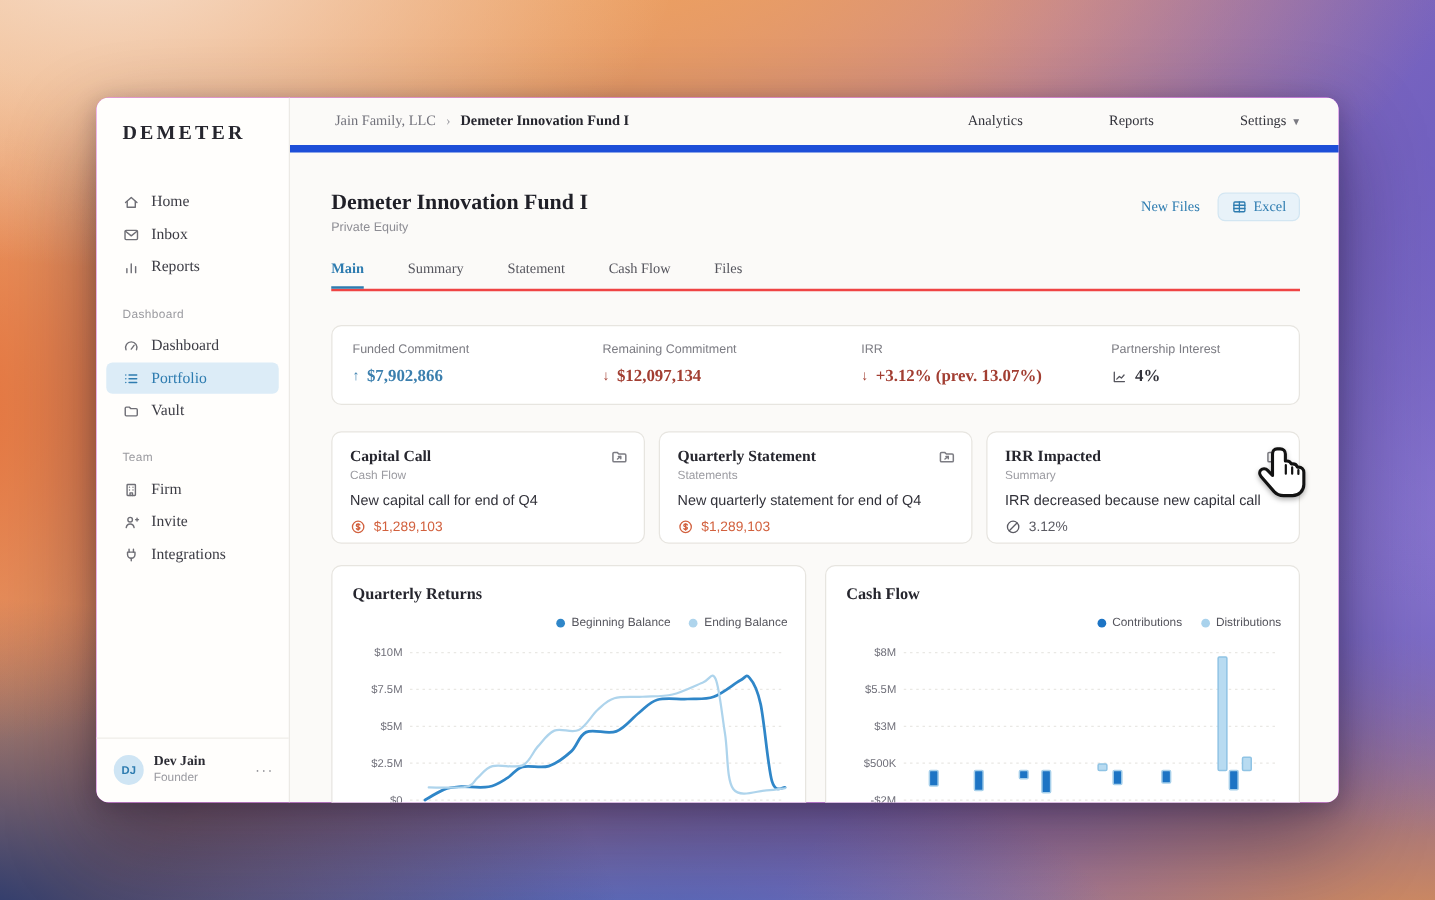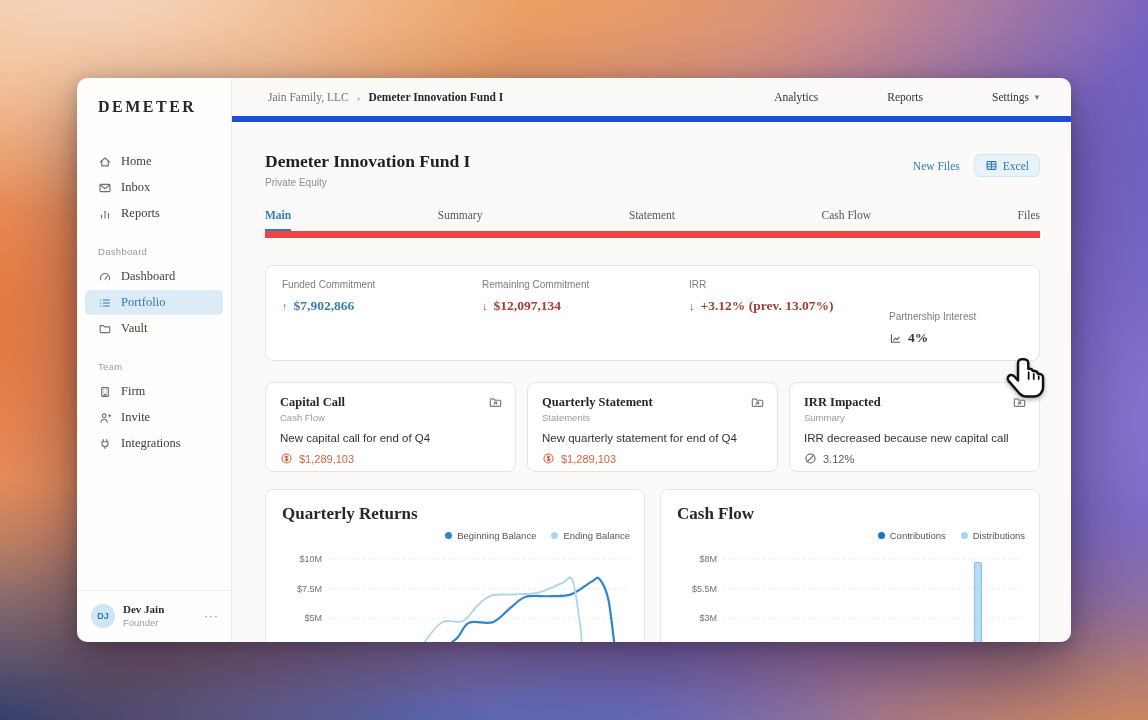--- a/index.html
+++ b/index.html
@@ -52,42 +52,42 @@
   .top-nav .nav-link { cursor:pointer; display:flex; align-items:center; gap:4px;margin-left:43px; }
   .chev { font-size:8px; color:#7a7a82; }
   .content { padding:0 31px 0 33px; flex:1; }
   .title-row { margin-top:29px; display:flex; align-items:flex-start; }
   .page-title { font-family:"Liberation Serif", serif; font-size:17.5px; font-weight:bold; color:#1f1f27; }
   .page-subtitle { font-size:10px; color:#8d8d94; margin-top:5px; }
   .title-actions { margin-left:auto; display:flex; align-items:center; gap:14px; margin-top:3px; }
   .link-btn { font-family:"Liberation Serif", serif; font-size:11.5px; color:#2e7cb0; cursor:pointer; }
   .pill-btn { display:flex; align-items:center; gap:5px; background:#e8f2f9; border:1px solid #d3e6f2; border-radius:6px;
     padding:4px 10px; font-family:"Liberation Serif", serif; font-size:11.5px; color:#2e7cb0; cursor:pointer; }
-  .tabs { margin-top:21px; display:flex; gap:35px; border-bottom:7px solid #ef4444;justify-content:space-between; }
+  .tabs { margin-top:21px; display:flex; gap:35px; border-bottom:2px solid #ef4444; }
   .tab { font-family:"Liberation Serif", serif; font-size:11.5px; color:#55555d; padding-bottom:8px; cursor:pointer; border-bottom:2px solid transparent; }
   .tab.active { color:#2e7cb0; font-weight:bold; border-bottom-color:#2e7cb0; }
   
   .stats-card { margin-top:27px; background:#fff; border:1px solid #e7e5e0; border-radius:8px; display:flex; padding:13px 16px 14px; }
   .stat { }
-  .stat:nth-child(1){ width:200px; } .stat:nth-child(2){ width:187px; } .stat:nth-child(3){ width:200px;margin-left:20px; } .stat:nth-child(4){ flex:1;margin-top:32px; }
+  .stat:nth-child(1){ width:200px; } .stat:nth-child(2){ width:187px; } .stat:nth-child(3){ width:200px;margin-left:20px; } .stat:nth-child(4){ flex:1; }
   .stat-label { font-size:10px; color:#7c7c83; }
   .stat-value { margin-top:8px; display:flex; align-items:center; gap:6px; font-family:"Liberation Serif", serif; font-size:13.5px; font-weight:bold; }
   .stat-arrow { font-size:11px; font-weight:normal; }
   
   .cards-row { margin-top:21px; display:grid; grid-template-columns:1fr 1fr 1fr; gap:11px; }
   .note-card { position:relative; background:#fff; border:1px solid #e7e5e0; border-radius:8px; padding:12px 14px; height:90px; }
   .note-title { font-family:"Liberation Serif", serif; font-size:12.5px; font-weight:bold; color:#26262e; }
   .note-cat { font-size:9.5px; color:#9b9ba1; margin-top:2px; }
   .note-desc { font-size:11.5px; color:#32323a; margin-top:9px; }
   .note-value { margin-top:8px; display:flex; align-items:center; gap:6px; font-size:11px; }
   .corner-icn { position:absolute; top:12px; right:12px; width:15px; height:15px; color:#7c7c83; cursor:pointer; }
   
   .charts-row { margin-top:17px; display:grid; grid-template-columns:1fr 1fr; gap:15px; }
   .chart-card { position:relative; background:#fff; border:1px solid #e7e5e0; border-radius:8px; height:240px; overflow:hidden; }
-  .chart-title { position:absolute; top:14px; left:16px; font-family:"Liberation Serif", serif; font-size:17px; font-weight:bold; color:#26262e; }
+  .chart-title { position:absolute; top:14px; left:16px; font-family:"Liberation Serif", serif; font-size:13px; font-weight:bold; color:#26262e; }
   .legend { position:absolute; top:40px; right:14px; display:flex; gap:15px; align-items:center; }
   .legend-item { display:flex; align-items:center; gap:5px; font-size:9.5px; color:#55555d; }
   .legend-dot { width:7px; height:7px; border-radius:50%; }
   .chart-svg { position:absolute; top:60px; left:16px; }
   
   .hand-cursor { position:absolute; left:1002px; top:355px; width:50px; height:52px; z-index:50; pointer-events:none;
     filter:drop-shadow(0 2px 2px rgba(0,0,0,.3)); }
 </style>
 </head>
 <body>

